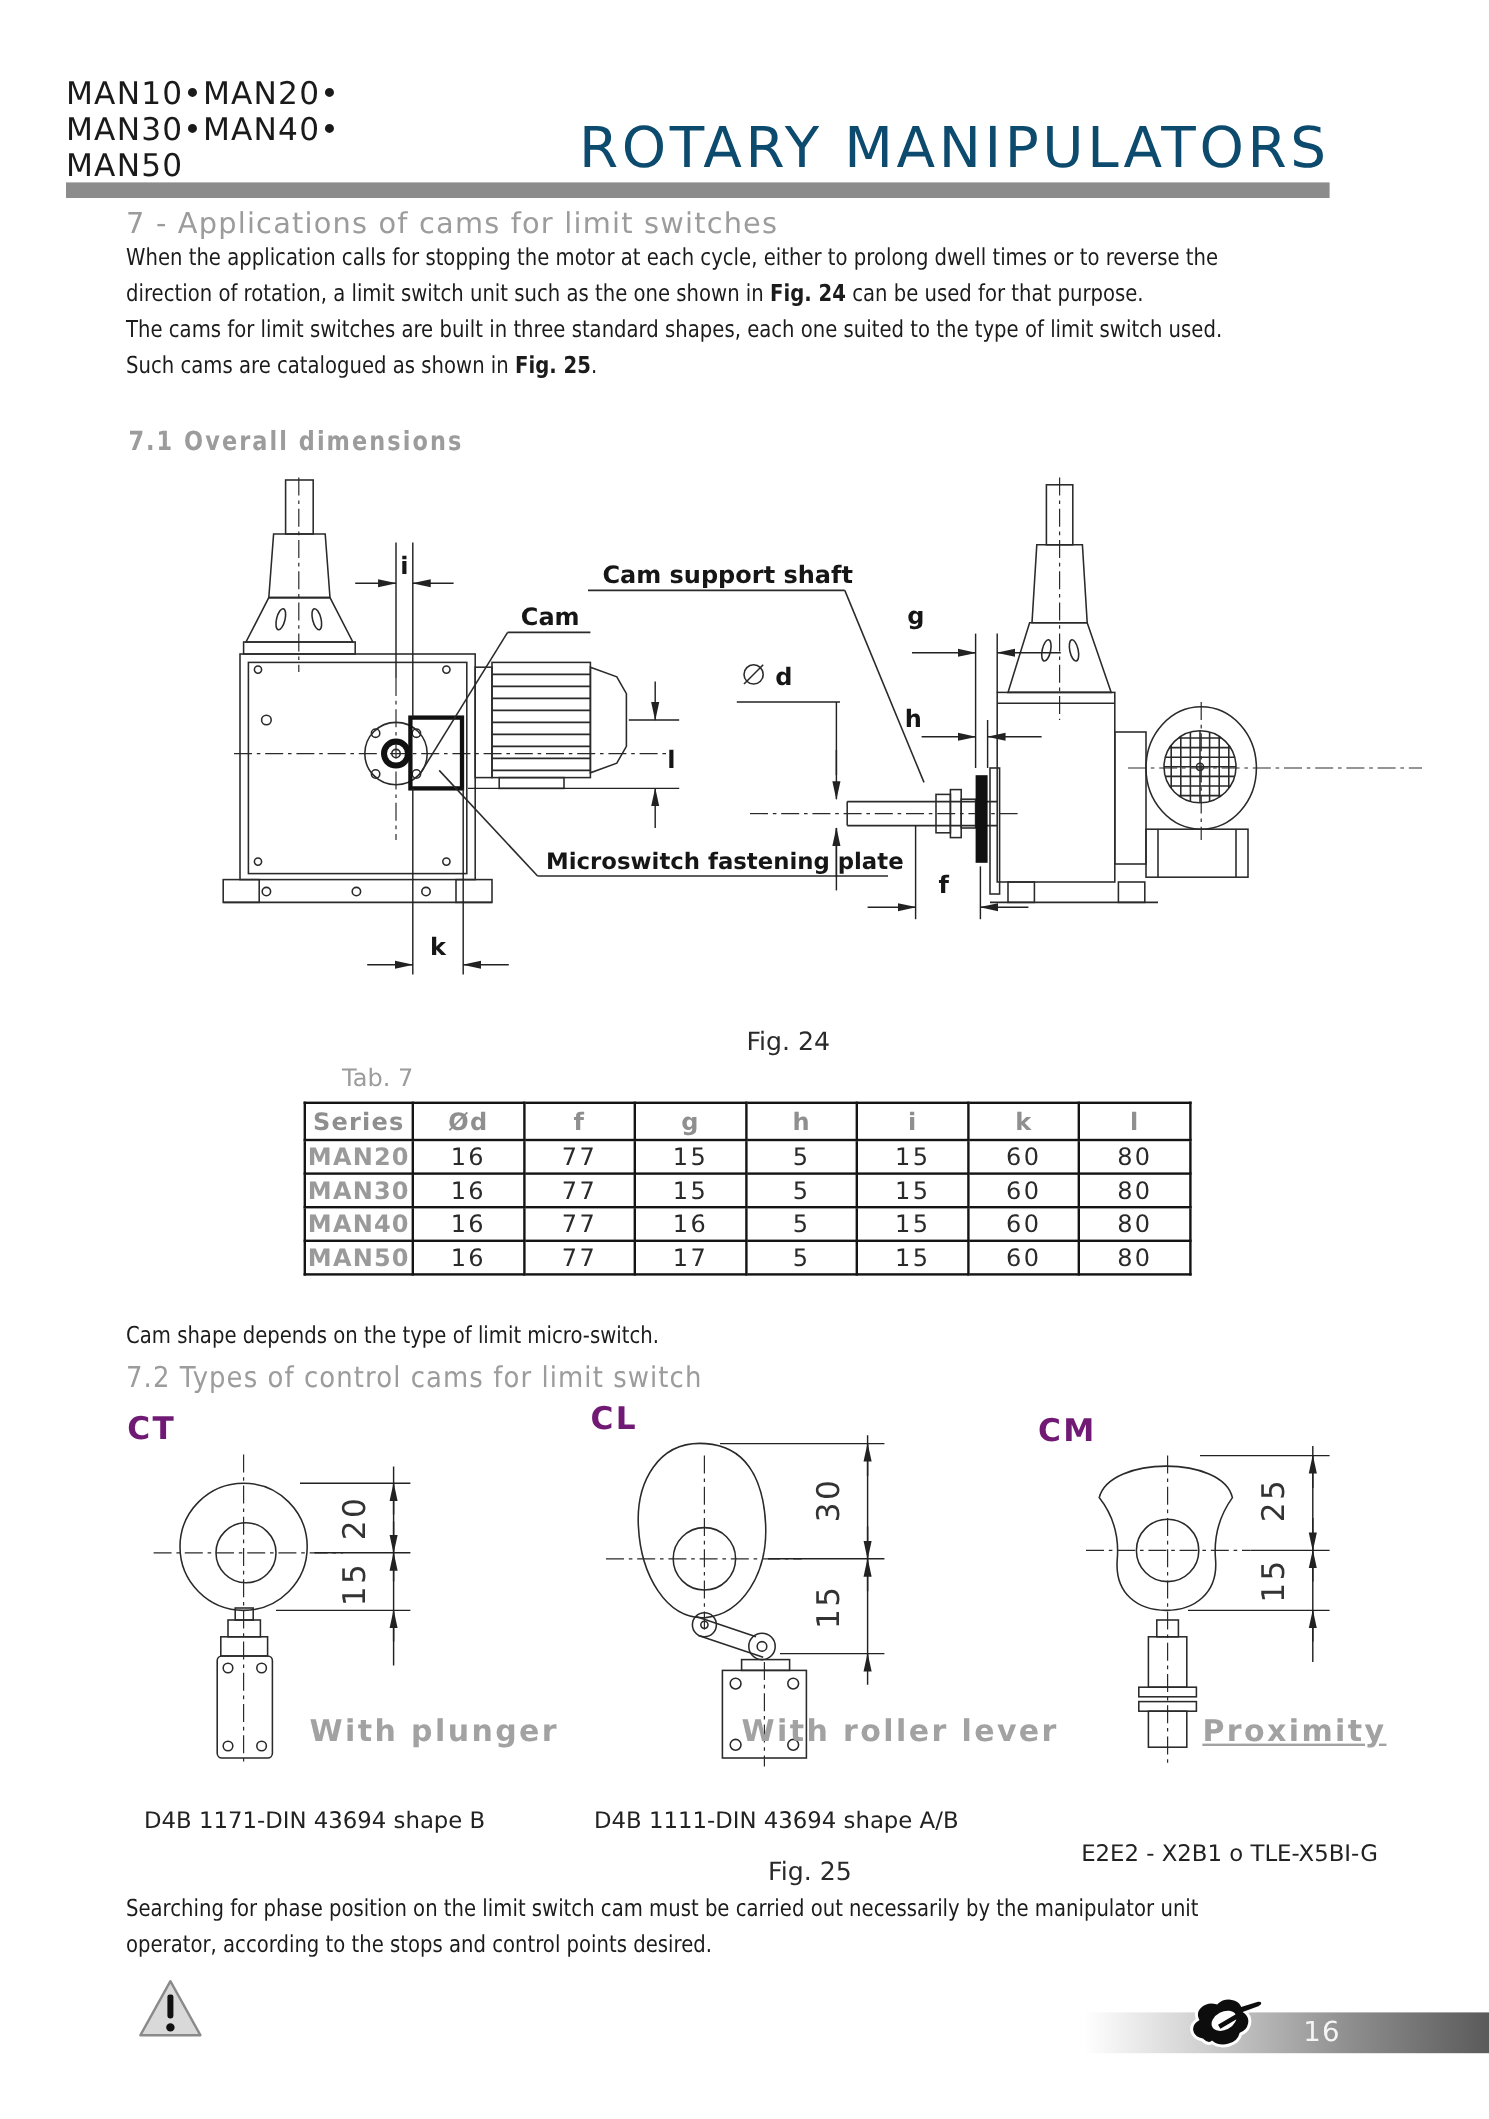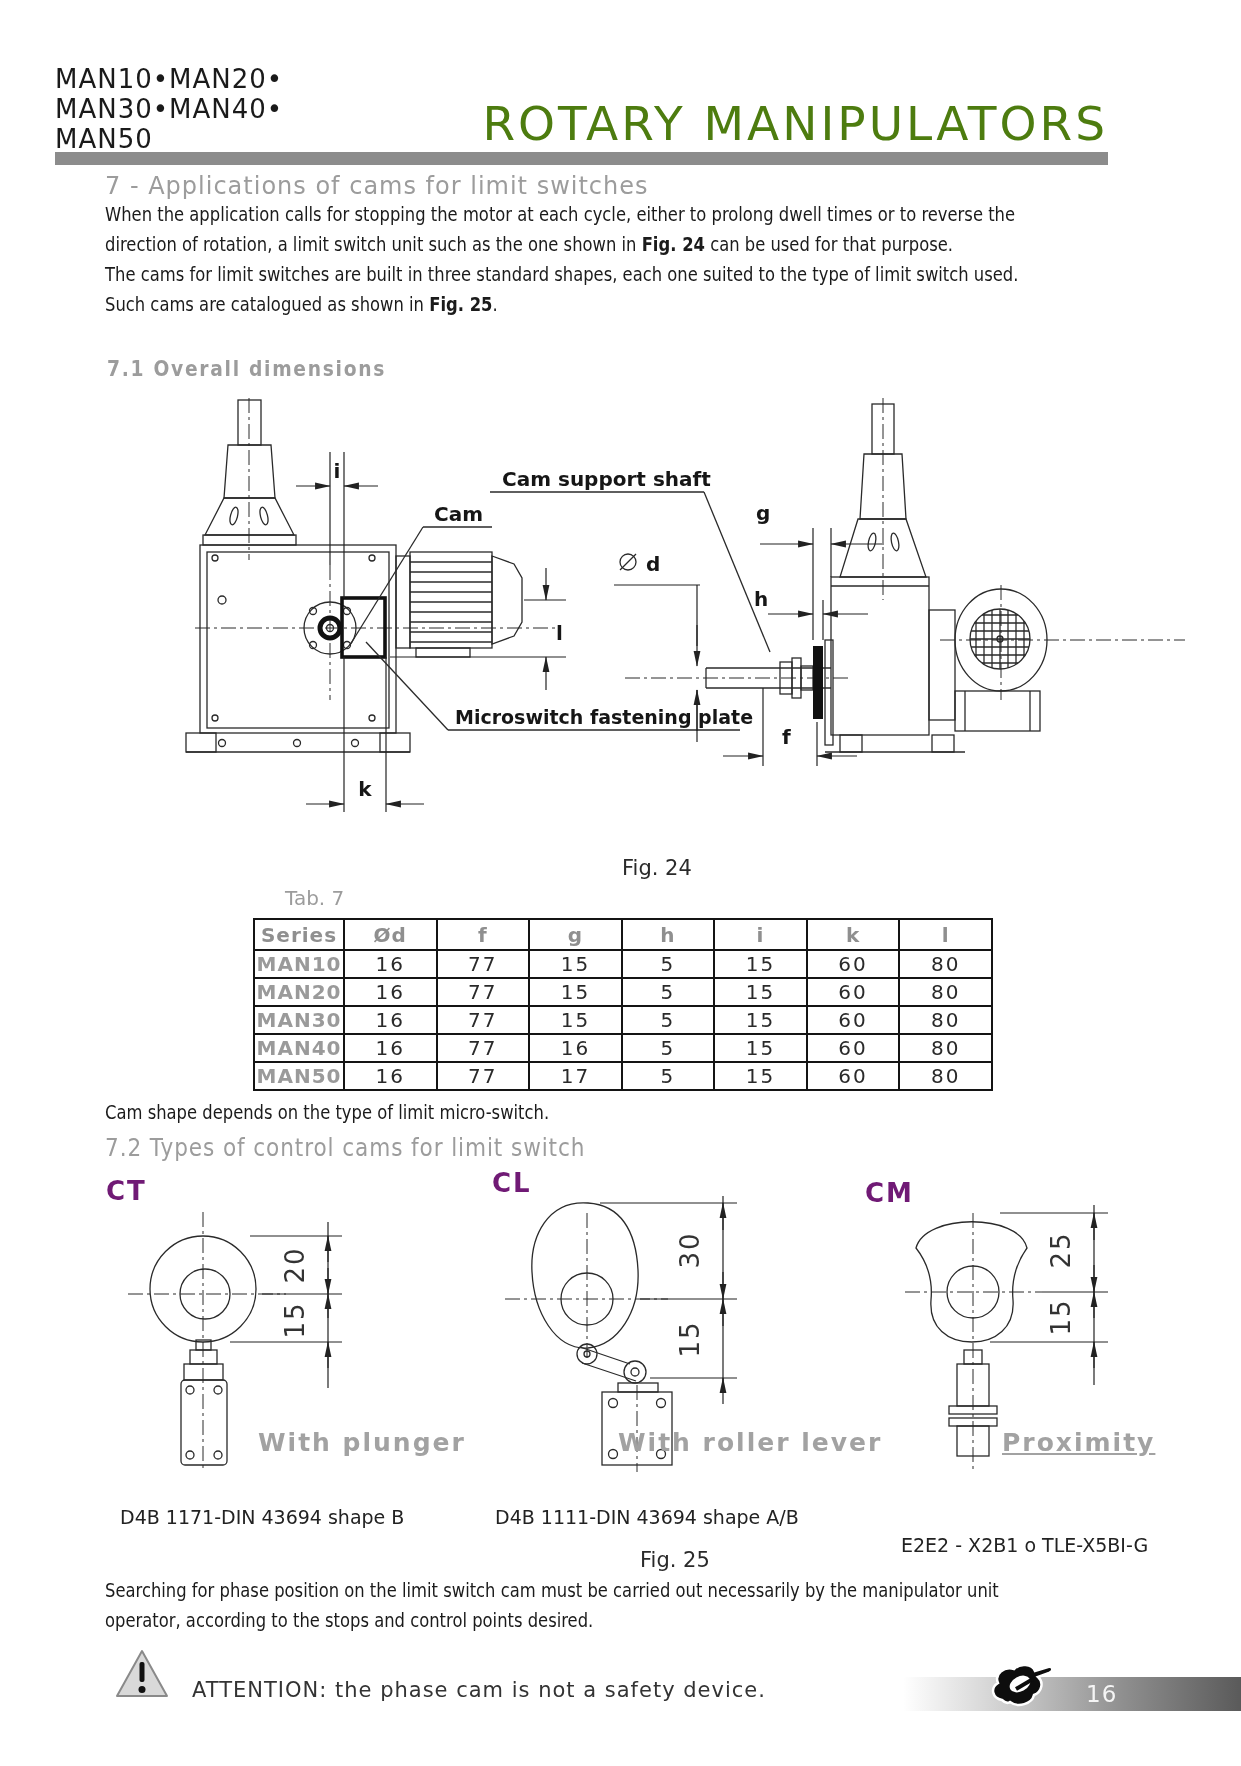--- a/index.html
+++ b/index.html
@@ -4,21 +4,21 @@
 <style>
   html,body{margin:0;padding:0;background:#ffffff;}
   #page{position:relative;width:1241px;height:1766px;background:#ffffff;overflow:hidden;
         font-family:"DejaVu Sans","Liberation Sans",sans-serif;color:#1b1b1b;}
   .abs{position:absolute;}
   .nowrap{white-space:nowrap;}
   .cond{transform:scaleX(0.84);transform-origin:0 0;white-space:nowrap;}
   .cond9{transform:scaleX(0.9);transform-origin:0 0;white-space:nowrap;}
   .cond85{transform:scaleX(0.85);transform-origin:0 0;white-space:nowrap;}
   .models{font-size:26px;line-height:30px;letter-spacing:1px;color:#1a1a1a;}
-  .doc-title{font-size:47px;letter-spacing:3px;color:#4d7c0f;font-weight:400;}
+  .doc-title{font-size:47px;letter-spacing:3px;color:#0c4a6e;font-weight:400;}
   .grayband{background:#8c8c8c;}
   .sec-head{font-size:24px;letter-spacing:1px;color:#9c9c9c;}
   .sub-head{font-size:22px;font-weight:bold;letter-spacing:2px;color:#9c9c9c;}
   .body-text{font-size:19.5px;line-height:30px;color:#1b1b1b;}
   .caption{font-size:21px;color:#2a2a2a;}
   .tab-label{font-size:20px;color:#9c9c9c;}
   .part-no{font-size:19px;color:#222222;}
   .cam-code{font-size:26px;font-weight:bold;letter-spacing:2px;color:#701a75;}
   .cam-type{font-size:25px;font-weight:bold;letter-spacing:2px;color:#a2a2a2;}
   .attn-text{font-size:21px;letter-spacing:1px;color:#333333;}
@@ -259,30 +259,20 @@
       <th>Series</th>
       <th>Ød</th>
       <th>f</th>
       <th>g</th>
       <th>h</th>
       <th>i</th>
       <th>k</th>
       <th>l</th>
     </tr>
     <tr>
-      <td class="series">MAN10</td>
-      <td>16</td>
-      <td>77</td>
-      <td>15</td>
-      <td>5</td>
-      <td>15</td>
-      <td>60</td>
-      <td>80</td>
-    </tr>
-    <tr>
       <td class="series">MAN20</td>
       <td>16</td>
       <td>77</td>
       <td>15</td>
       <td>5</td>
       <td>15</td>
       <td>60</td>
       <td>80</td>
     </tr>
     <tr>
@@ -436,21 +426,20 @@
   <div class="abs body-text cond" style="left:105px;top:1576px;">
     <div>Searching for phase position on the limit switch cam must be carried out necessarily by the manipulator unit</div>
     <div>operator, according to the stops and control points desired.</div>
   </div>
 
   <svg class="abs" style="left:114px;top:1648px;" width="56" height="52" viewBox="0 0 56 52">
     <polygon points="28,3 53,48 3,48" fill="#d9d9d9" stroke="#8a8a8a" stroke-width="2" stroke-linejoin="round"></polygon>
     <rect x="25.5" y="14" width="5" height="20" rx="2" fill="#111"></rect>
     <circle cx="28" cy="41.5" r="3.5" fill="#111"></circle>
   </svg>
-  <div class="abs attn-text nowrap" style="left:192px;top:1678px;">ATTENTION: the phase cam is not a safety device.</div>
 
   <div class="abs" style="left:903px;top:1677px;width:338px;height:34px;background:linear-gradient(90deg,#ffffff 0%,#cfcfcf 30%,#8f8f8f 65%,#5a5a5a 100%);"></div>
   <svg class="abs" style="left:988px;top:1662px;" width="76" height="50" viewBox="0 0 76 50">
     <path d="M14,38 C4,36 2,26 10,21 C6,12 16,4 26,7 C32,1 44,2 47,9 L60,5 C65,4 66,9 61,11 L50,15 C56,20 54,30 46,33 C44,42 30,46 22,40 C19,42 16,40 14,38 Z" fill="#0d0d0d" stroke="#ffffff" stroke-width="2.5"></path>
     <ellipse cx="32" cy="22" rx="11" ry="7.5" fill="#ffffff" transform="rotate(-28 32 22)"></ellipse>
     <path d="M28,27 L45,17" stroke="#0d0d0d" stroke-width="4"></path>
   </svg>
   <div class="abs pageno" style="left:1086px;top:1681px;">16</div>
 
 </div>

